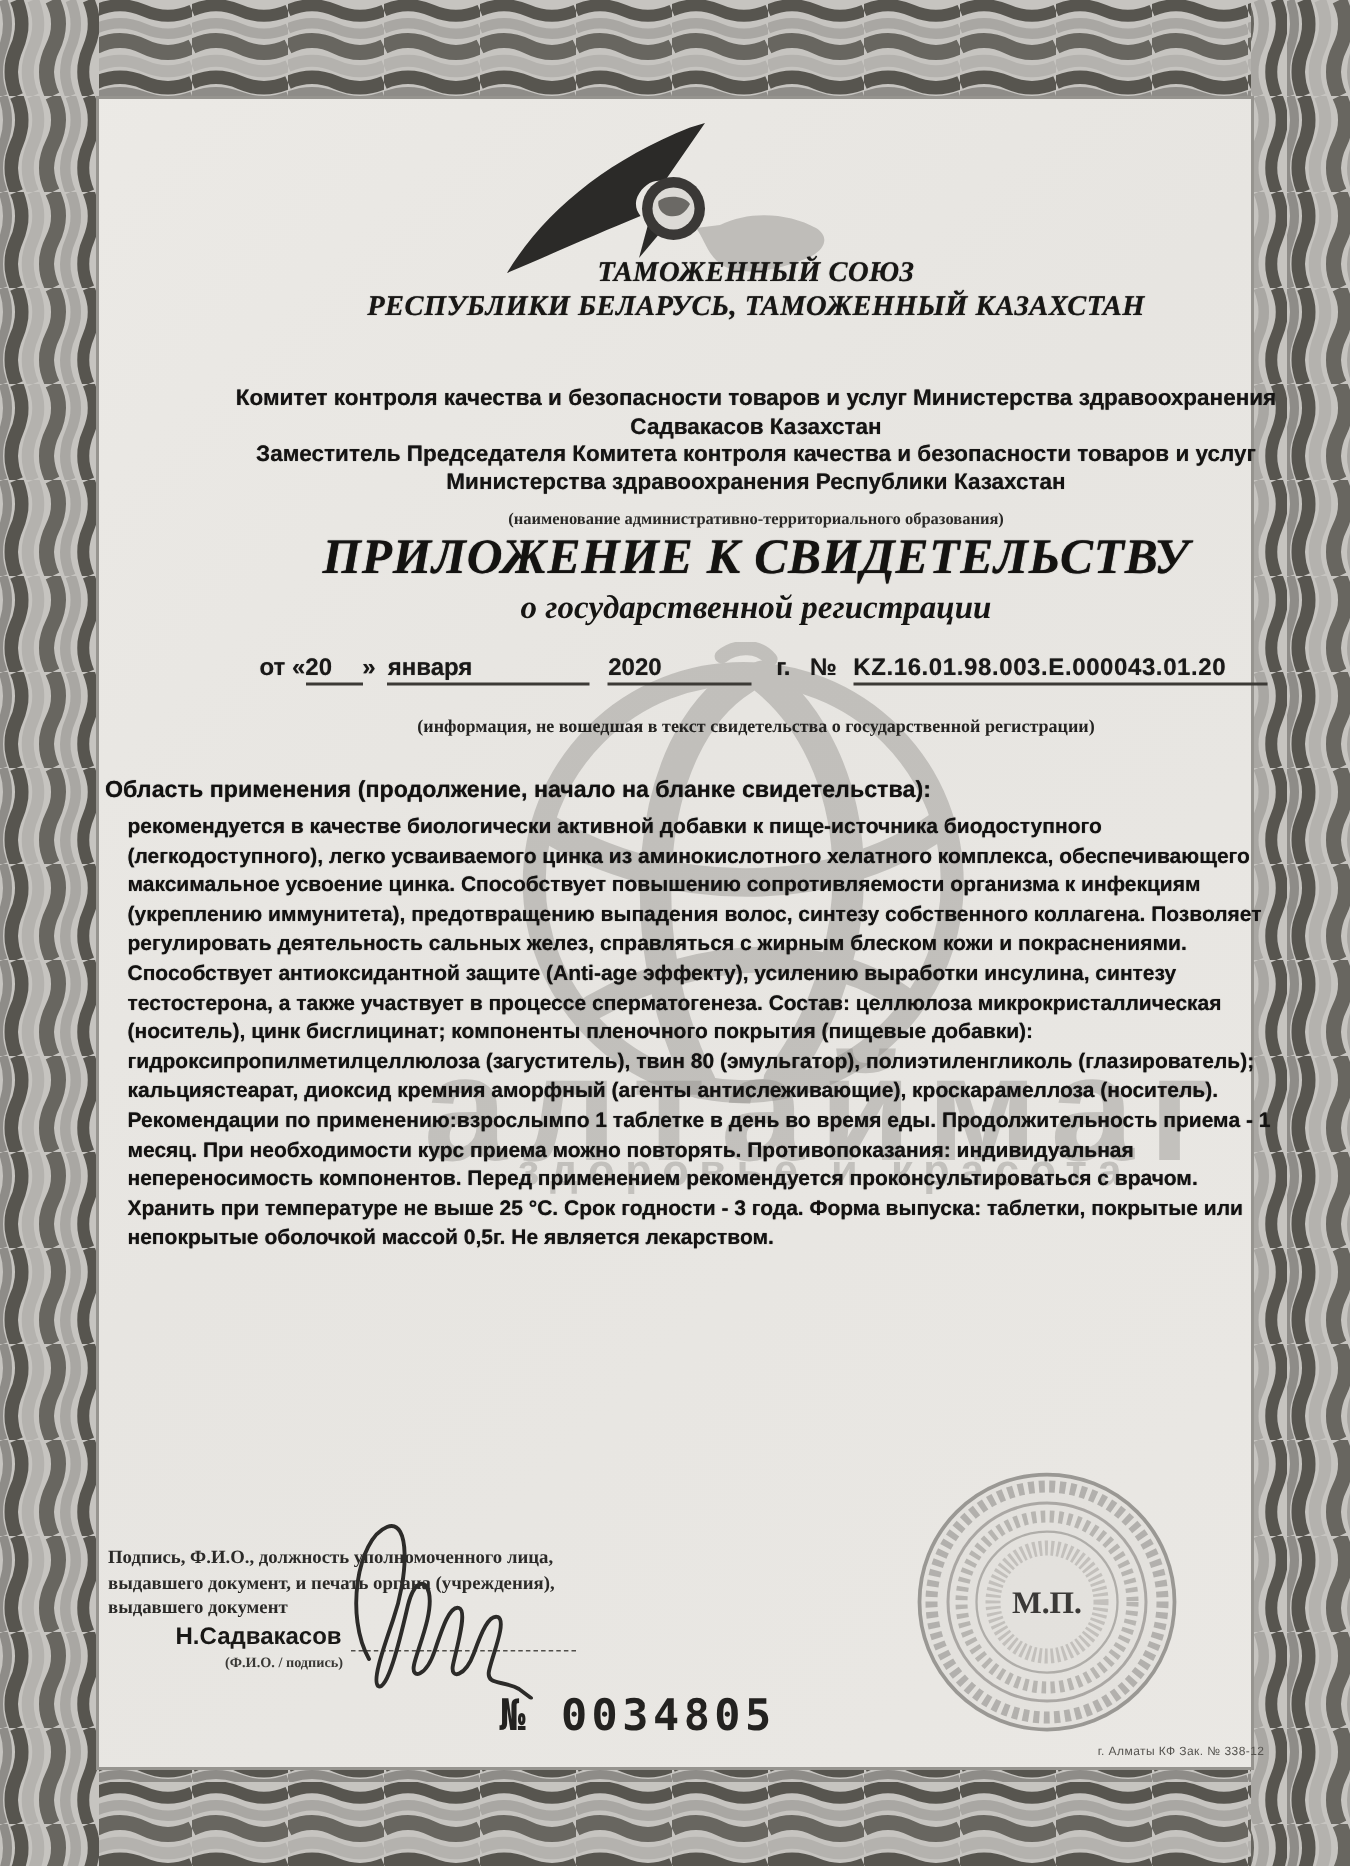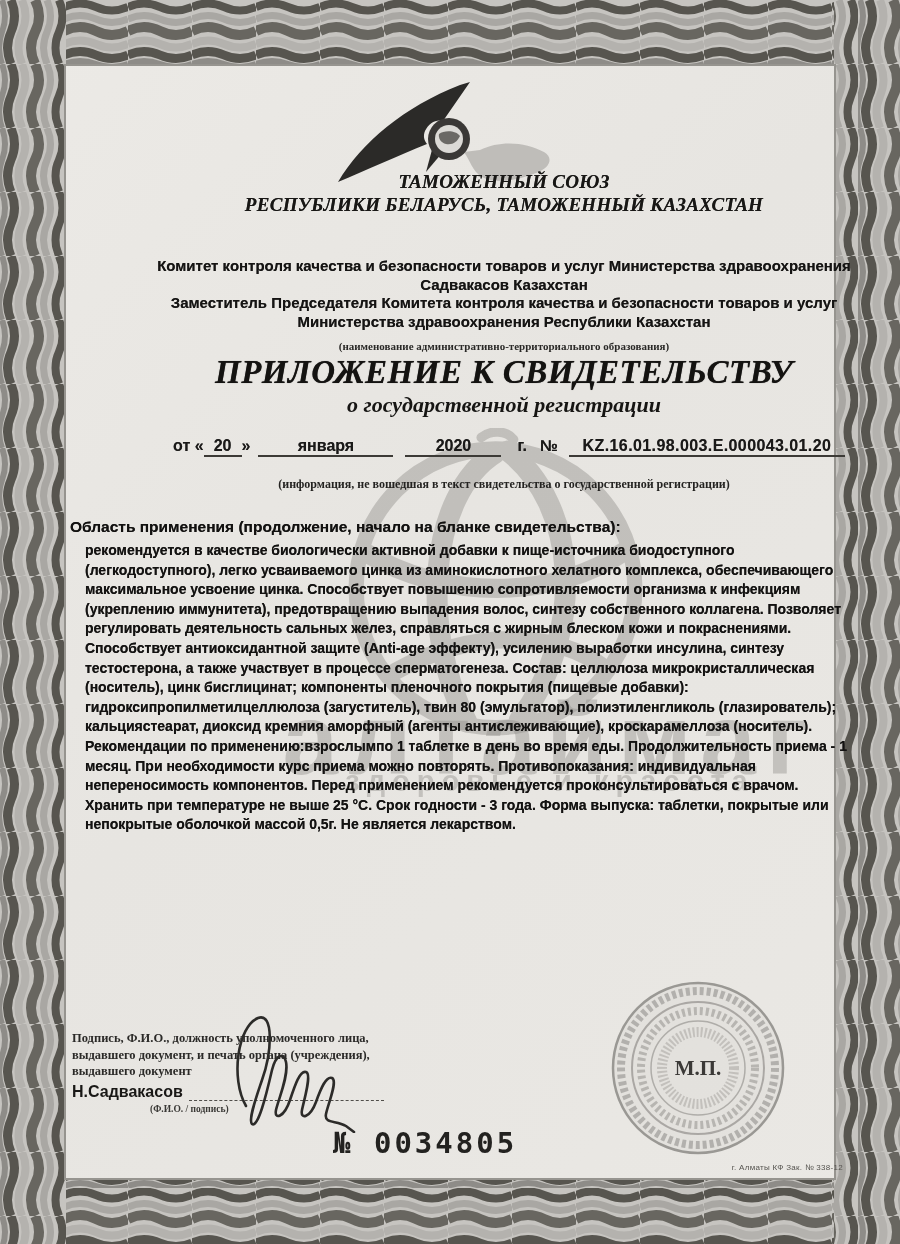--- a/index.html
+++ b/index.html
@@ -21,21 +21,21 @@
   .committee-block { top:257px; font-weight:700; font-size:15px; line-height:18.5px; color:#151413;
                      text-shadow:0 0 .5px rgba(20,20,20,.7); }
   .admin-note { top:340px; font-family:"Liberation Serif",serif; font-weight:700; font-size:11px; color:#2a2927; }
   .main-title { top:354px; font-family:"Liberation Serif",serif; font-style:italic; font-weight:700;
                 font-size:33px; letter-spacing:.5px; color:#141311; text-shadow:0 0 .7px rgba(10,10,10,.8); }
   .sub-title  { top:392px; font-family:"Liberation Serif",serif; font-style:italic; font-weight:700;
                 font-size:22px; color:#161513; }
 
   .date-line { top:437px; left:173px; width:672px; display:flex; align-items:baseline;
                font-weight:700; font-size:16px; color:#1a1918; text-shadow:0 0 .5px rgba(20,20,20,.6); }
-  .u { border-bottom:2px solid #3c3a36; text-align:center; }
+  .u { border-bottom:2px solid #3c3a36; }
   .dl-day   { min-width:38px; }
   .dl-month { min-width:135px; margin-left:8px; }
   .dl-year  { min-width:96px;  margin-left:12px; }
   .dl-g  { margin-left:16px; }
   .dl-no { margin-left:13px; }
   .dl-number { margin-left:11px; flex:1; letter-spacing:.4px; }
 
   .info-note { top:477px; font-family:"Liberation Serif",serif; font-weight:700; font-size:12px; color:#242321; }
 
   .body-heading { top:518px; left:70px; width:768px; font-weight:700; font-size:15.5px; color:#121110;
@@ -45,21 +45,21 @@
 
   .wm-globe { position:absolute; left:338px; top:428px; opacity:.42; }
   .wm-brand { position:absolute; top:682px; left:250px; width:600px; text-align:center;
               font-weight:700; font-size:100px; letter-spacing:10px; color:#8d8b87; opacity:.40; }
   .wm-tagline { position:absolute; top:765px; left:250px; width:600px; text-align:center;
                 font-weight:700; font-size:29px; letter-spacing:7px; color:#a5a39f; opacity:.55; }
 
   .sig-caption { top:1030px; left:72px; font-family:"Liberation Serif",serif; font-weight:700;
                  font-size:12.5px; line-height:16.5px; color:#2b2a28; }
   .sig-row { top:1083px; left:72px; width:312px; display:flex; align-items:flex-end; }
-  .sig-name { font-weight:700; font-size:16px; color:#191816; white-space:nowrap; }
+  .sig-name { font-weight:700; font-size:16px; color:#191816; white-space:nowrap;margin-left:45px; }
   .sig-line { flex:1; margin-left:6px; height:1.05em; border-bottom:1.8px dashed #504e4a; }
   .sig-note { top:1104px; left:150px; font-family:"Liberation Serif",serif; font-weight:700;
               font-size:9.5px; color:#3a3936;text-align:center; }
   .sig-scribble { position:absolute; left:228px; top:1008px; z-index:5; }
 
   .stamp { position:absolute; left:608px; top:978px; }
   .serial { top:1126px; left:333px; font-family:"DejaVu Sans Mono", monospace; font-weight:700;
             font-size:29px; letter-spacing:3px; color:#232220; }
   .print-note { top:1163px; right:57px; font-size:8px; color:#55534f; letter-spacing:.3px; }
 </style>

